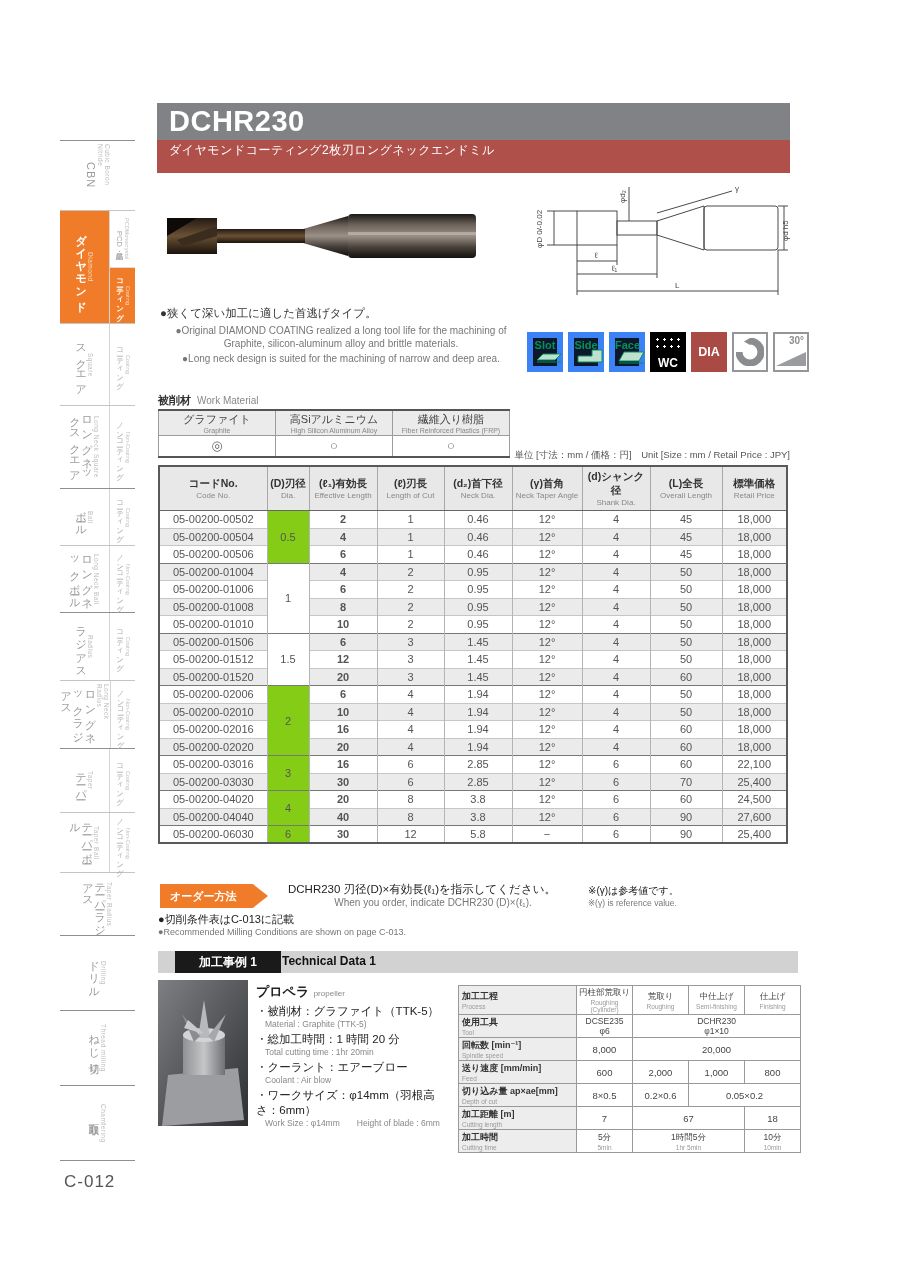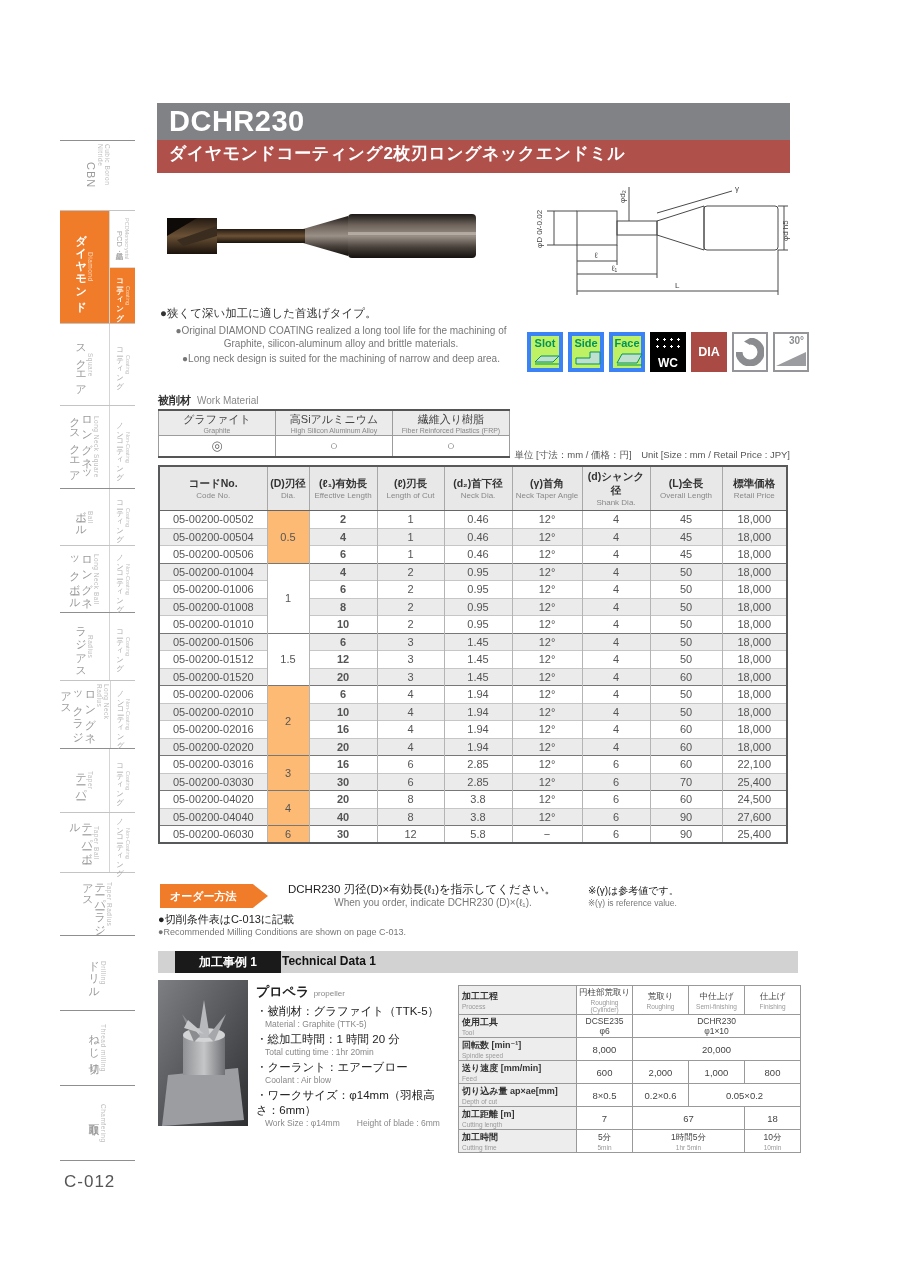--- a/index.html
+++ b/index.html
@@ -25,39 +25,39 @@
   .sb-sub.active { background:#f07b28; }
   .sb-sub.active .sub-jp { color:#fff; font-weight:bold; }
   .sb-sub.active .sub-en { color:#ffd9bd; }
   .sb-bottomline { border-top:1px solid #8f8f8f; }
   .page-num { position:absolute; left:64px; top:1172px; font-size:17px; color:#555; letter-spacing:1px; }
 
   
   .hd-gray { position:absolute; left:157px; top:103px; width:633px; height:37px; background:#818286; color:#fff; display:flex; align-items:center; padding-left:12px; }
   .hd-model { font-size:29px; font-weight:bold; letter-spacing:.5px; }
   .hd-red { position:absolute; left:157px; top:140px; width:633px; height:33px; background:#b0504b; color:#fff; padding:2px 0 0 12px; }
-  .hd-jp { font-size:17px; font-weight:bold; letter-spacing:.5px; }
+  .hd-jp { font-size:12px; font-weight:normal; letter-spacing:.5px; }
   .hd-en { font-size:9px; color:#f3dcd9; }
 
   
   .photo { position:absolute; left:163px; top:188px; width:322px; height:108px; }
 
   
   .drawing { position:absolute; left:492px; top:173px; width:298px; height:128px; }
   .drawing text { font-size:8px; fill:#444; font-family:"Liberation Sans",sans-serif; }
 
   
   .features { position:absolute; left:160px; top:306px; width:362px; }
   .feat-jp { font-size:11.5px; color:#333; line-height:1.35; }
   .feat-en { font-size:10px; color:#777; line-height:1.3; margin-top:2px;text-align:center; }
 
   
   .icons { position:absolute; left:527px; top:332px; display:flex; gap:5px; }
   .cap { width:36px; height:40px; position:relative; }
-  .cap.green { border:4px solid #3b82f6; background:#bef264; }
+  .cap.green { border:6px solid #3b82f6; background:#0f172a; }
   .cap.green .cap-label { color:#00935c; font-weight:bold; font-size:11px; text-align:center; display:block; line-height:14px; }
   .cap.green svg { position:absolute; bottom:2px; left:2px; }
   .cap.black { background:#000; }
   .cap.black .cap-label { color:#fff; font-weight:bold; font-size:12px; position:absolute; bottom:2px; width:100%; text-align:center; }
   .cap.red { background:#a94a45; display:flex; align-items:center; justify-content:center; }
   .cap.red .cap-label { color:#fff; font-weight:bold; font-size:12.5px; }
   .cap.gray { border:2px solid #939598; background:#fff; }
   .cap.gray .cap-label { color:#8a8c8f; font-weight:bold; font-size:10px; position:absolute; top:1px; right:3px; }
   .dots { position:absolute; top:4px; left:4px; width:28px; height:14px;
           background-image:radial-gradient(#fff 1.1px, transparent 1.2px); background-size:7px 7px; }
@@ -77,21 +77,21 @@
 
   
   table.mt { position:absolute; left:158px; top:465px; border-collapse:collapse; table-layout:fixed; border:2px solid #58595b; }
   table.mt th { background:#e8e8e8; border:1px solid #a8a8a8; border-bottom:1.5px solid #666; padding:3px 1px; height:36px; }
   table.mt td { border-right:1px solid #b4b4b4; border-top:1px solid #c6c6c6; text-align:center; font-size:11px; color:#555; height:17.5px; padding:0; }
   table.mt tr.grp td { border-top:1.5px solid #777; }
   .th-jp { display:block; font-size:10.5px; font-weight:bold; color:#333; }
   .th-en { display:block; font-size:8px; font-weight:normal; color:#888; }
   td.code { font-size:8.5px; color:#666; }
   td.eff { font-weight:bold; color:#111; font-size:11.5px; }
-  td.dia { background:#fdba74; color:#333; }
+  td.dia { background:#84cc16; color:#333; }
   tr.stripe td { background:#ebebeb; }
   tr.stripe td.dia { background:#fff; }
 
   
   .order-tag { position:absolute; left:160px; top:884px; width:108px; height:24px; background:#f07b28; color:#fff; font-size:11px; font-weight:bold; display:flex; align-items:center; padding-left:10px; clip-path:polygon(0 0,86% 0,100% 50%,86% 100%,0 100%); }
   .order-txt { position:absolute; left:288px; top:882px; width:290px; }
   .order-jp { font-size:11.5px; color:#222; }
   .order-en { font-size:10px; color:#777;text-align:center; }
   .order-note { position:absolute; left:588px; top:884px; width:190px; }
   .note-jp { font-size:10px; color:#222; }

